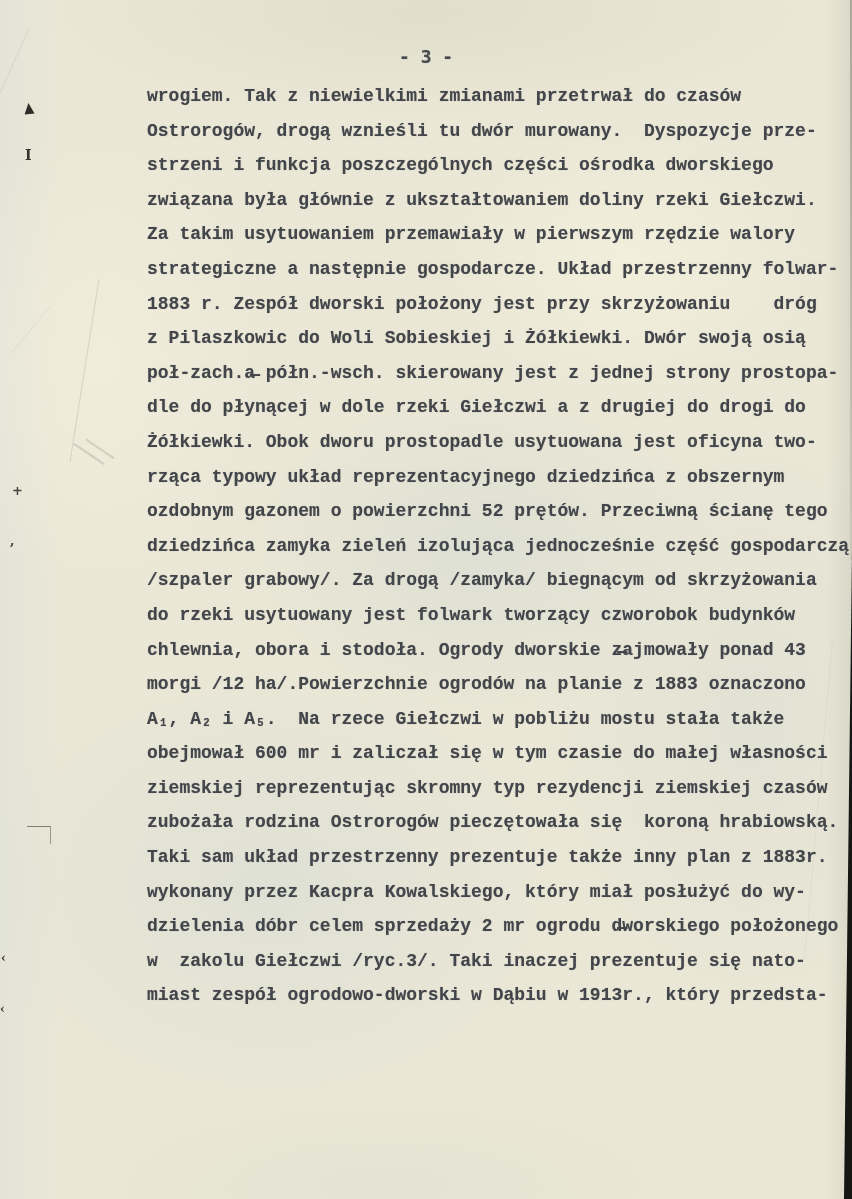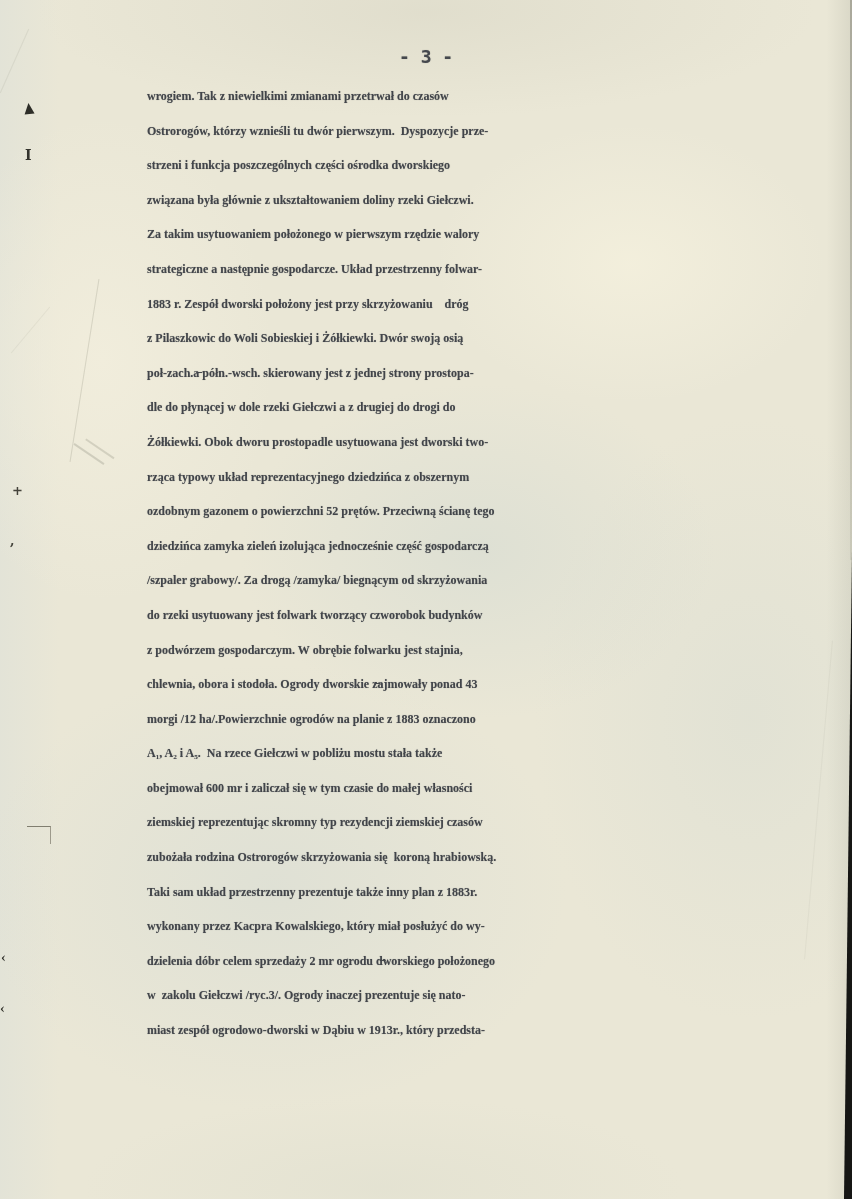--- a/index.html
+++ b/index.html
@@ -12,22 +12,22 @@
       radial-gradient(ellipse 300px 420px at 88% 60%, rgba(206,214,208,.30), transparent 72%),
       radial-gradient(ellipse 280px 200px at 74% 22%, rgba(244,240,221,.85), transparent 70%),
       radial-gradient(ellipse 240px 340px at 12% 30%, rgba(243,239,222,.75), transparent 72%),
       radial-gradient(ellipse 520px 140px at 50% 1%, rgba(213,211,194,.45), transparent 75%),
       radial-gradient(ellipse 400px 120px at 45% 99%, rgba(222,222,206,.5), transparent 75%),
       linear-gradient(90deg, rgba(213,220,217,.35), rgba(0,0,0,0) 7%),
       linear-gradient(270deg, rgba(190,190,174,.38), rgba(0,0,0,0) 3%);
   }
   .typewriter{
     position:absolute;left:147px;top:79px;width:702px;
-    font-family:Liberation Serif, serif;
-    font-size:12px;font-weight:700;color:#42454a;
+    font-family:Liberation Mono, monospace;
+    font-size:18px;font-weight:700;color:#42454a;
     text-shadow:0 0 1px rgba(66,69,74,.40);
   }
   .tl{height:34.6px;line-height:34.6px;white-space:pre;}
   .pageno{
     position:absolute;left:399px;top:46px;white-space:pre;
     font-family:"DejaVu Sans Mono","Liberation Mono",monospace;
     font-size:18px;font-weight:700;color:#45484d;
     text-shadow:0 0 1px rgba(66,69,74,.40);
   }
   
@@ -51,46 +51,45 @@
   .scr5{left:14px;top:26px;width:1px;height:70px;transform:rotate(24deg);opacity:.25;}
   .scr6{left:30px;top:300px;width:1px;height:60px;transform:rotate(40deg);opacity:.2;}
 </style>
 </head>
 <body>
 
 <div class="pageno">- 3 -</div>
 
 <div class="typewriter">
     <div class="tl">wrogiem. Tak z niewielkimi zmianami przetrwał do czasów</div>
-    <div class="tl">Ostrorogów, którzy wznieśli tu dwór pierwszym.  Dyspozycje prze-</div>
+    <div class="tl">Ostrorogów, drogą wznieśli tu dwór murowany.  Dyspozycje prze-</div>
     <div class="tl">strzeni i funkcja poszczególnych części ośrodka dworskiego</div>
     <div class="tl">związana była głównie z ukształtowaniem doliny rzeki Giełczwi.</div>
-    <div class="tl">Za takim usytuowaniem położonego w pierwszym rzędzie walory</div>
+    <div class="tl">Za takim usytuowaniem przemawiały w pierwszym rzędzie walory</div>
     <div class="tl">strategiczne a następnie gospodarcze. Układ przestrzenny folwar-</div>
     <div class="tl">1883 r. Zespół dworski położony jest przy skrzyżowaniu    dróg</div>
     <div class="tl">z Pilaszkowic do Woli Sobieskiej i Żółkiewki. Dwór swoją osią</div>
     <div class="tl">poł-zach.a̶ półn.-wsch. skierowany jest z jednej strony prostopa-</div>
     <div class="tl">dle do płynącej w dole rzeki Giełczwi a z drugiej do drogi do</div>
-    <div class="tl">Żółkiewki. Obok dworu prostopadle usytuowana jest dworski two-</div>
+    <div class="tl">Żółkiewki. Obok dworu prostopadle usytuowana jest oficyna two-</div>
     <div class="tl">rząca typowy układ reprezentacyjnego dziedzińca z obszernym</div>
     <div class="tl">ozdobnym gazonem o powierzchni 52 prętów. Przeciwną ścianę tego</div>
     <div class="tl">dziedzińca zamyka zieleń izolująca jednocześnie część gospodarczą</div>
     <div class="tl">/szpaler grabowy/. Za drogą /zamyka/ biegnącym od skrzyżowania</div>
     <div class="tl">do rzeki usytuowany jest folwark tworzący czworobok budynków</div>
-    <div class="tl">z podwórzem gospodarczym. W obrębie folwarku jest stajnia,</div>
     <div class="tl">chlewnia, obora i stodoła. Ogrody dworskie z̶ajmowały ponad 43</div>
     <div class="tl">morgi /12 ha/.Powierzchnie ogrodów na planie z 1883 oznaczono</div>
     <div class="tl">A₁, A₂ i A₅.  Na rzece Giełczwi w pobliżu mostu stała także</div>
     <div class="tl">obejmował 600 mr i zaliczał się w tym czasie do małej własności</div>
     <div class="tl">ziemskiej reprezentując skromny typ rezydencji ziemskiej czasów</div>
-    <div class="tl">zubożała rodzina Ostrorogów skrzyżowania się  koroną hrabiowską.</div>
+    <div class="tl">zubożała rodzina Ostrorogów pieczętowała się  koroną hrabiowską.</div>
     <div class="tl">Taki sam układ przestrzenny prezentuje także inny plan z 1883r.</div>
     <div class="tl">wykonany przez Kacpra Kowalskiego, który miał posłużyć do wy-</div>
     <div class="tl">dzielenia dóbr celem sprzedaży 2 mr ogrodu d̶worskiego położonego</div>
-    <div class="tl">w  zakolu Giełczwi /ryc.3/. Ogrody inaczej prezentuje się nato-</div>
+    <div class="tl">w  zakolu Giełczwi /ryc.3/. Taki inaczej prezentuje się nato-</div>
     <div class="tl">miast zespół ogrodowo-dworski w Dąbiu w 1913r., który przedsta-</div>
   </div>
 
 <div class="edge-wedge"></div>
 <div class="edge-line"></div>
 <div class="speck-a"></div>
 <span class="mark mark-i">I</span>
 <span class="mark mark-plus">+</span>
 <span class="mark mark-comma">,</span>
 <span class="mark mark-tick1">‹</span>

